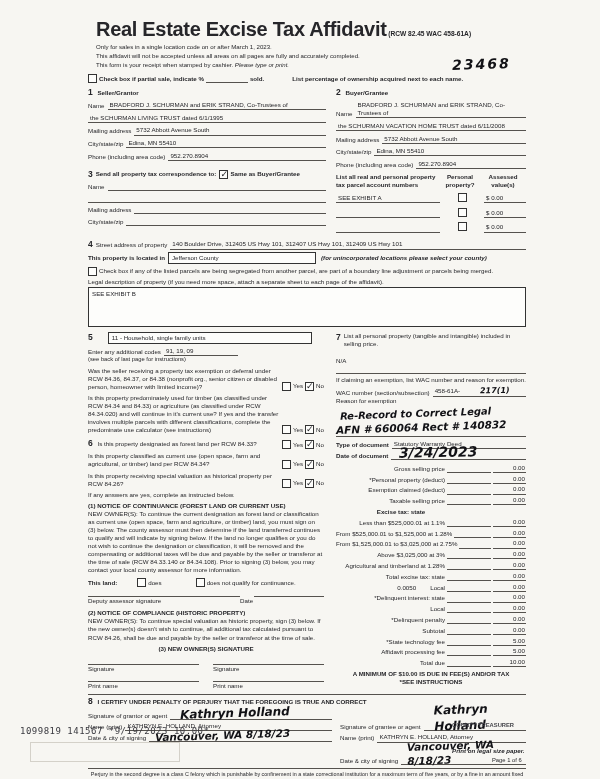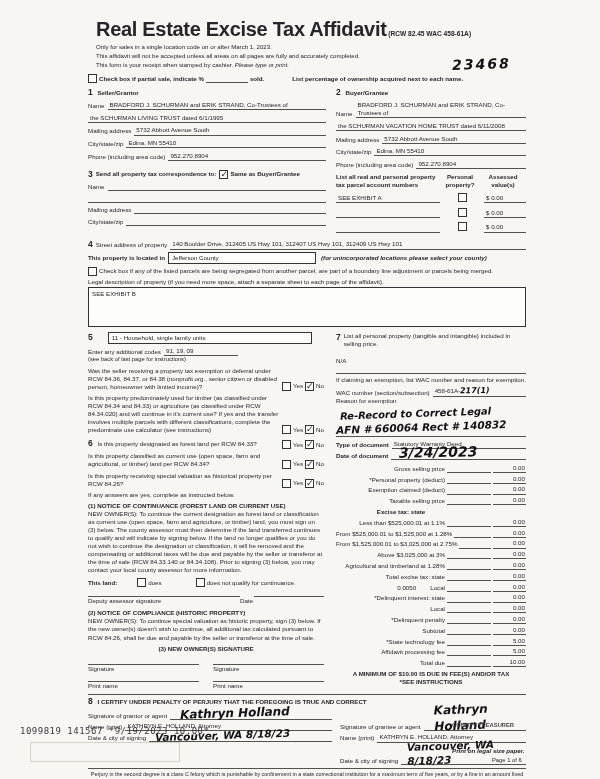--- a/index.html
+++ b/index.html
@@ -66,21 +66,21 @@
   .taxleader{flex:0 1 44px;min-width:5px;border-bottom:1px solid #55524e;height:7px;margin:0 2px;}
   .taxval{flex:none;width:32px;text-align:right;border-bottom:1px solid #55524e;padding-right:1px;}
   .taxheadrow{justify-content:center;padding-right:60px;}
   .taxhead{font-weight:bold;}
   .minline{font-weight:bold;text-align:center;font-size:6.2px;margin-top:3px;}
 
   
   .hw{font-family:"DejaVu Sans",sans-serif;font-style:italic;font-weight:600;display:inline-block;
       transform:rotate(-2deg);color:#121216;}
   .hw-num{position:absolute;left:452px;top:56px;font-size:14px;letter-spacing:2px;}
-  .hw-wac{font-size:8px;transform:rotate(-1deg);}
+  .hw-wac{font-size:8px;transform:rotate(-1deg);margin-left:20px;}
   .hw-line1{font-size:10px;margin:2px 0 0 4px;}
   .hw-line2{font-size:10.5px;margin-top:1px;}
   .hw-date{font-size:14px;margin:-8px 0 -3px 6px;transform:rotate(-1deg);}
   .hw-sig{font-size:12px;margin:-9px 0 -3px 8px;}
   .hw-city{font-size:10.5px;margin:-6px 0 -2px 4px;}
 
   
   .sec8{border-top:1px solid #55524e;margin-top:4px;padding-top:1px;}
   .sigline{display:flex;align-items:flex-end;margin-top:4px;}
   .perjury{border-top:1px solid #55524e;margin-top:3px;padding-top:2px;font-size:5.4px;

